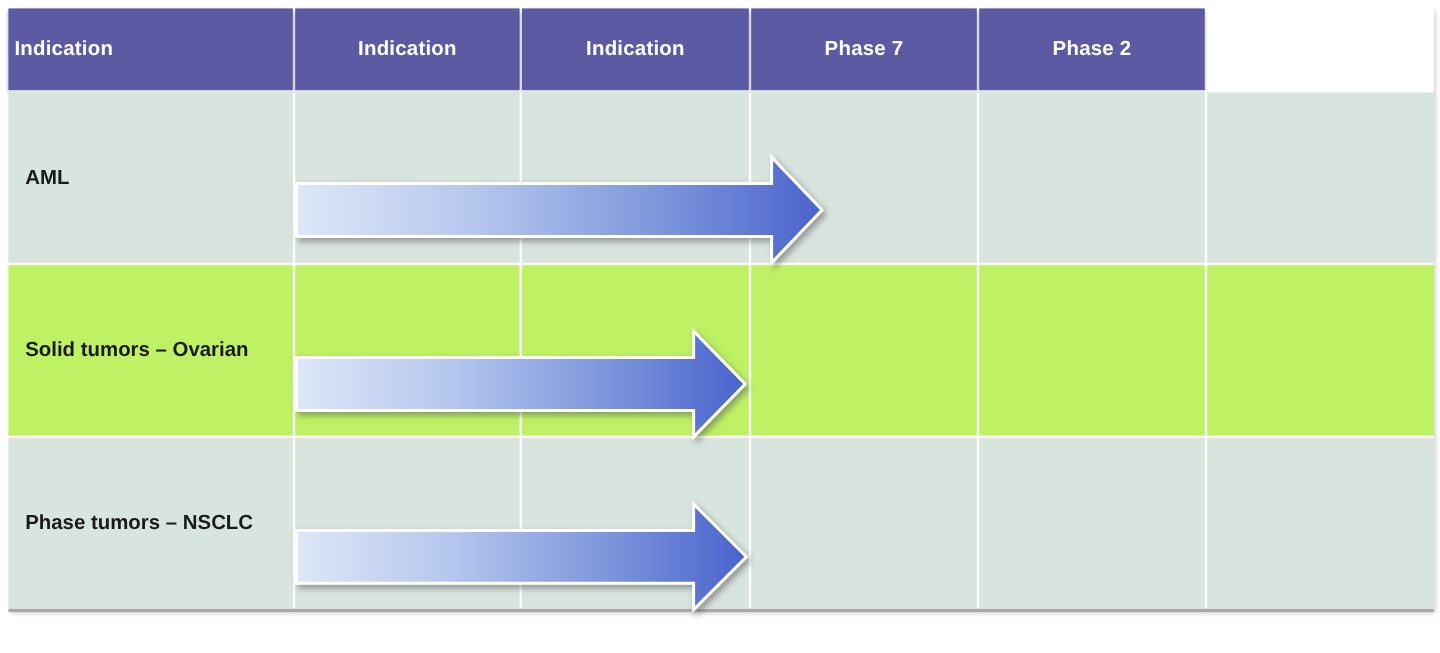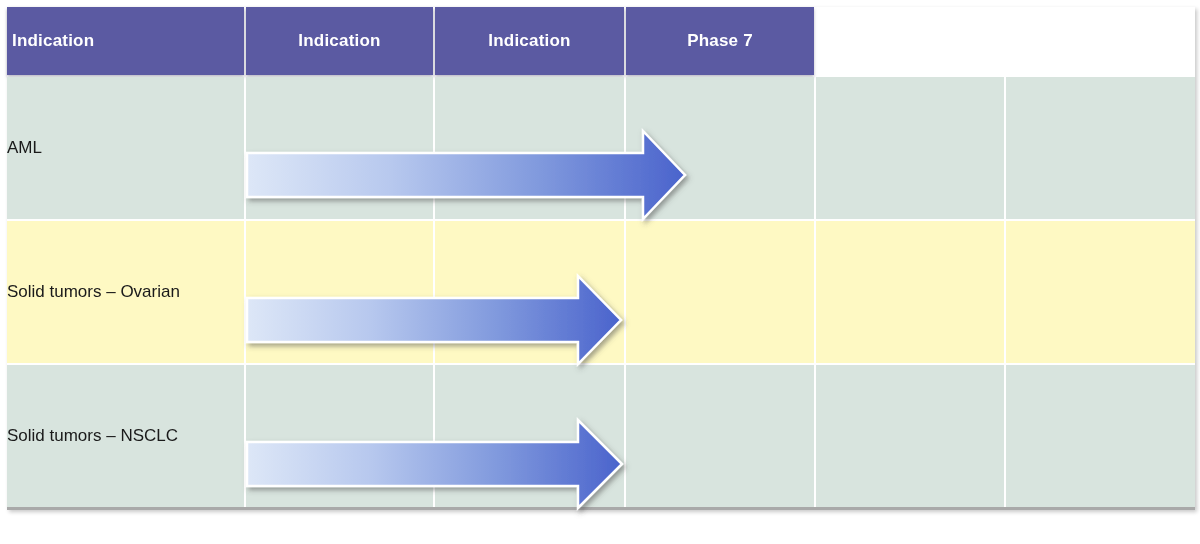--- a/index.html
+++ b/index.html
@@ -30,42 +30,43 @@
     display:flex;align-items:center;justify-content:center;
     text-align:center;
     white-space:pre-line;
     line-height:1.3;
     box-shadow:0 2px 3px rgba(60,60,90,0.35);
   }
   .thead .th.left{justify-content:flex-start;text-align:left;padding-left:5px;}
   .tr{height:142px;margin-top:2px;}
   .tr .td{height:100%;}
   .tr.odd .td{background:#d8e4de;}
-  .tr.even .td{background:#fef9c3;}
+  .tr.even .td{background:#bef264;}
   .tr .td.label{
     display:flex;align-items:center;
-    box-sizing:border-box;
-    font-size:17px;font-weight:400;color:#1a1a1a;
+    padding-left:14px;box-sizing:border-box;
+    font-size:17px;font-weight:700;color:#1a1a1a;
   }
   #arrow-layer{
     position:absolute;left:0;top:0;width:1200px;height:544px;
     pointer-events:none;
   }
 </style>
 </head>
 <body>
 
 <div class="slide">
   <div class="table">
 
     <div class="row thead">
       <div class="th left">Indication</div>
       <div class="th">Indication</div>
       <div class="th">Indication</div>
       <div class="th">Phase 7</div>
+      <div class="th">Phase 2</div>
     </div>
 
     <div class="row tr odd">
       <div class="td label">AML</div>
       <div class="td"></div>
       <div class="td"></div>
       <div class="td"></div>
       <div class="td"></div>
       <div class="td"></div>
     </div>
@@ -73,21 +74,21 @@
     <div class="row tr even">
       <div class="td label">Solid tumors – Ovarian</div>
       <div class="td"></div>
       <div class="td"></div>
       <div class="td"></div>
       <div class="td"></div>
       <div class="td"></div>
     </div>
 
     <div class="row tr odd">
-      <div class="td label">Solid tumors – NSCLC</div>
+      <div class="td label">Phase tumors – NSCLC</div>
       <div class="td"></div>
       <div class="td"></div>
       <div class="td"></div>
       <div class="td"></div>
       <div class="td"></div>
     </div>
 
   </div>
 
   <svg id="arrow-layer" viewBox="0 0 1200 544" xmlns="http://www.w3.org/2000/svg">

